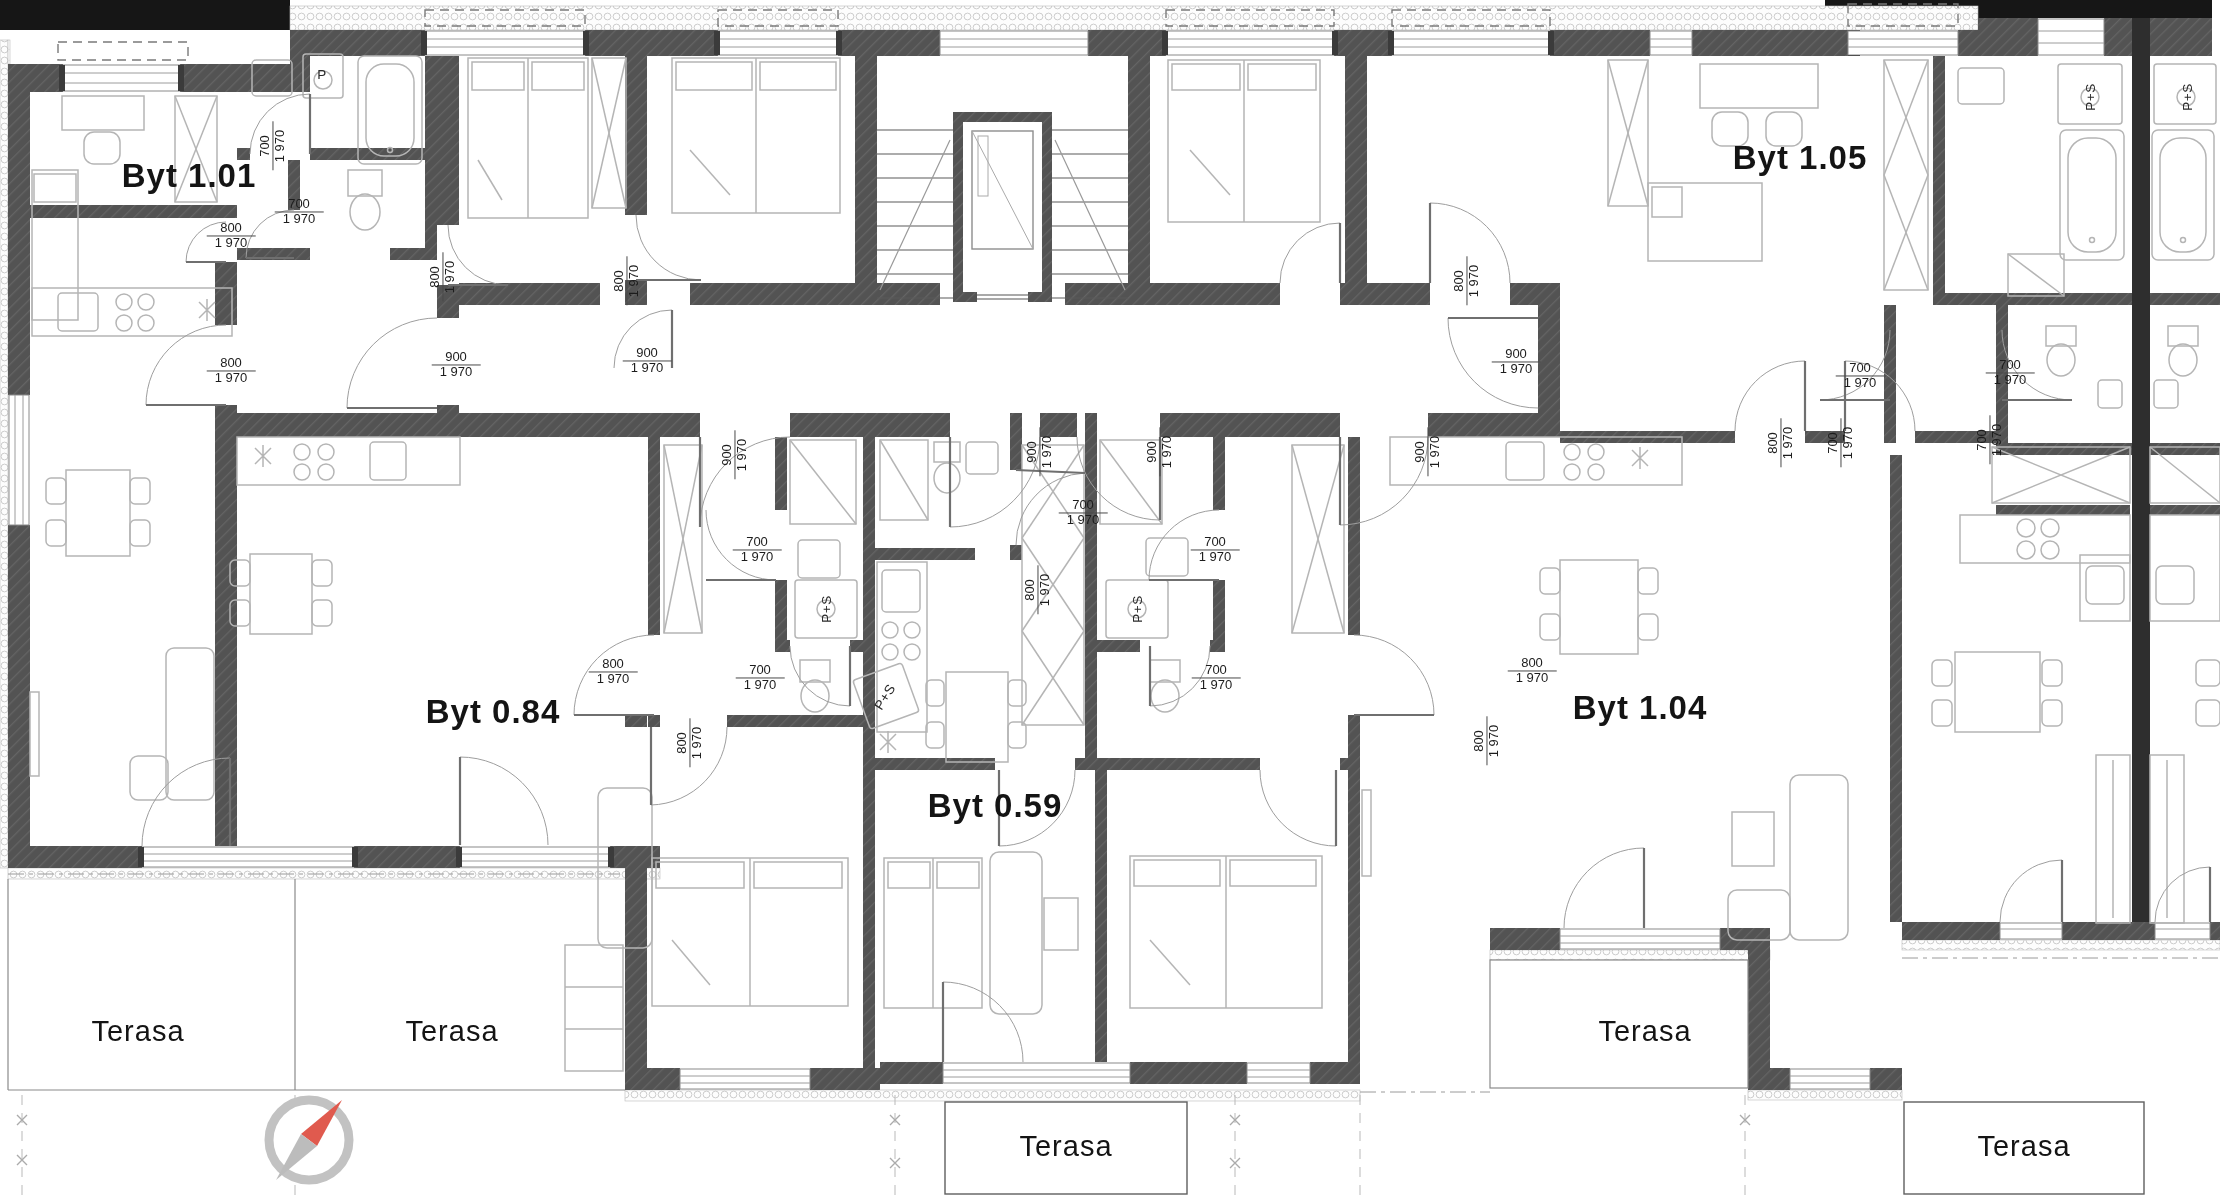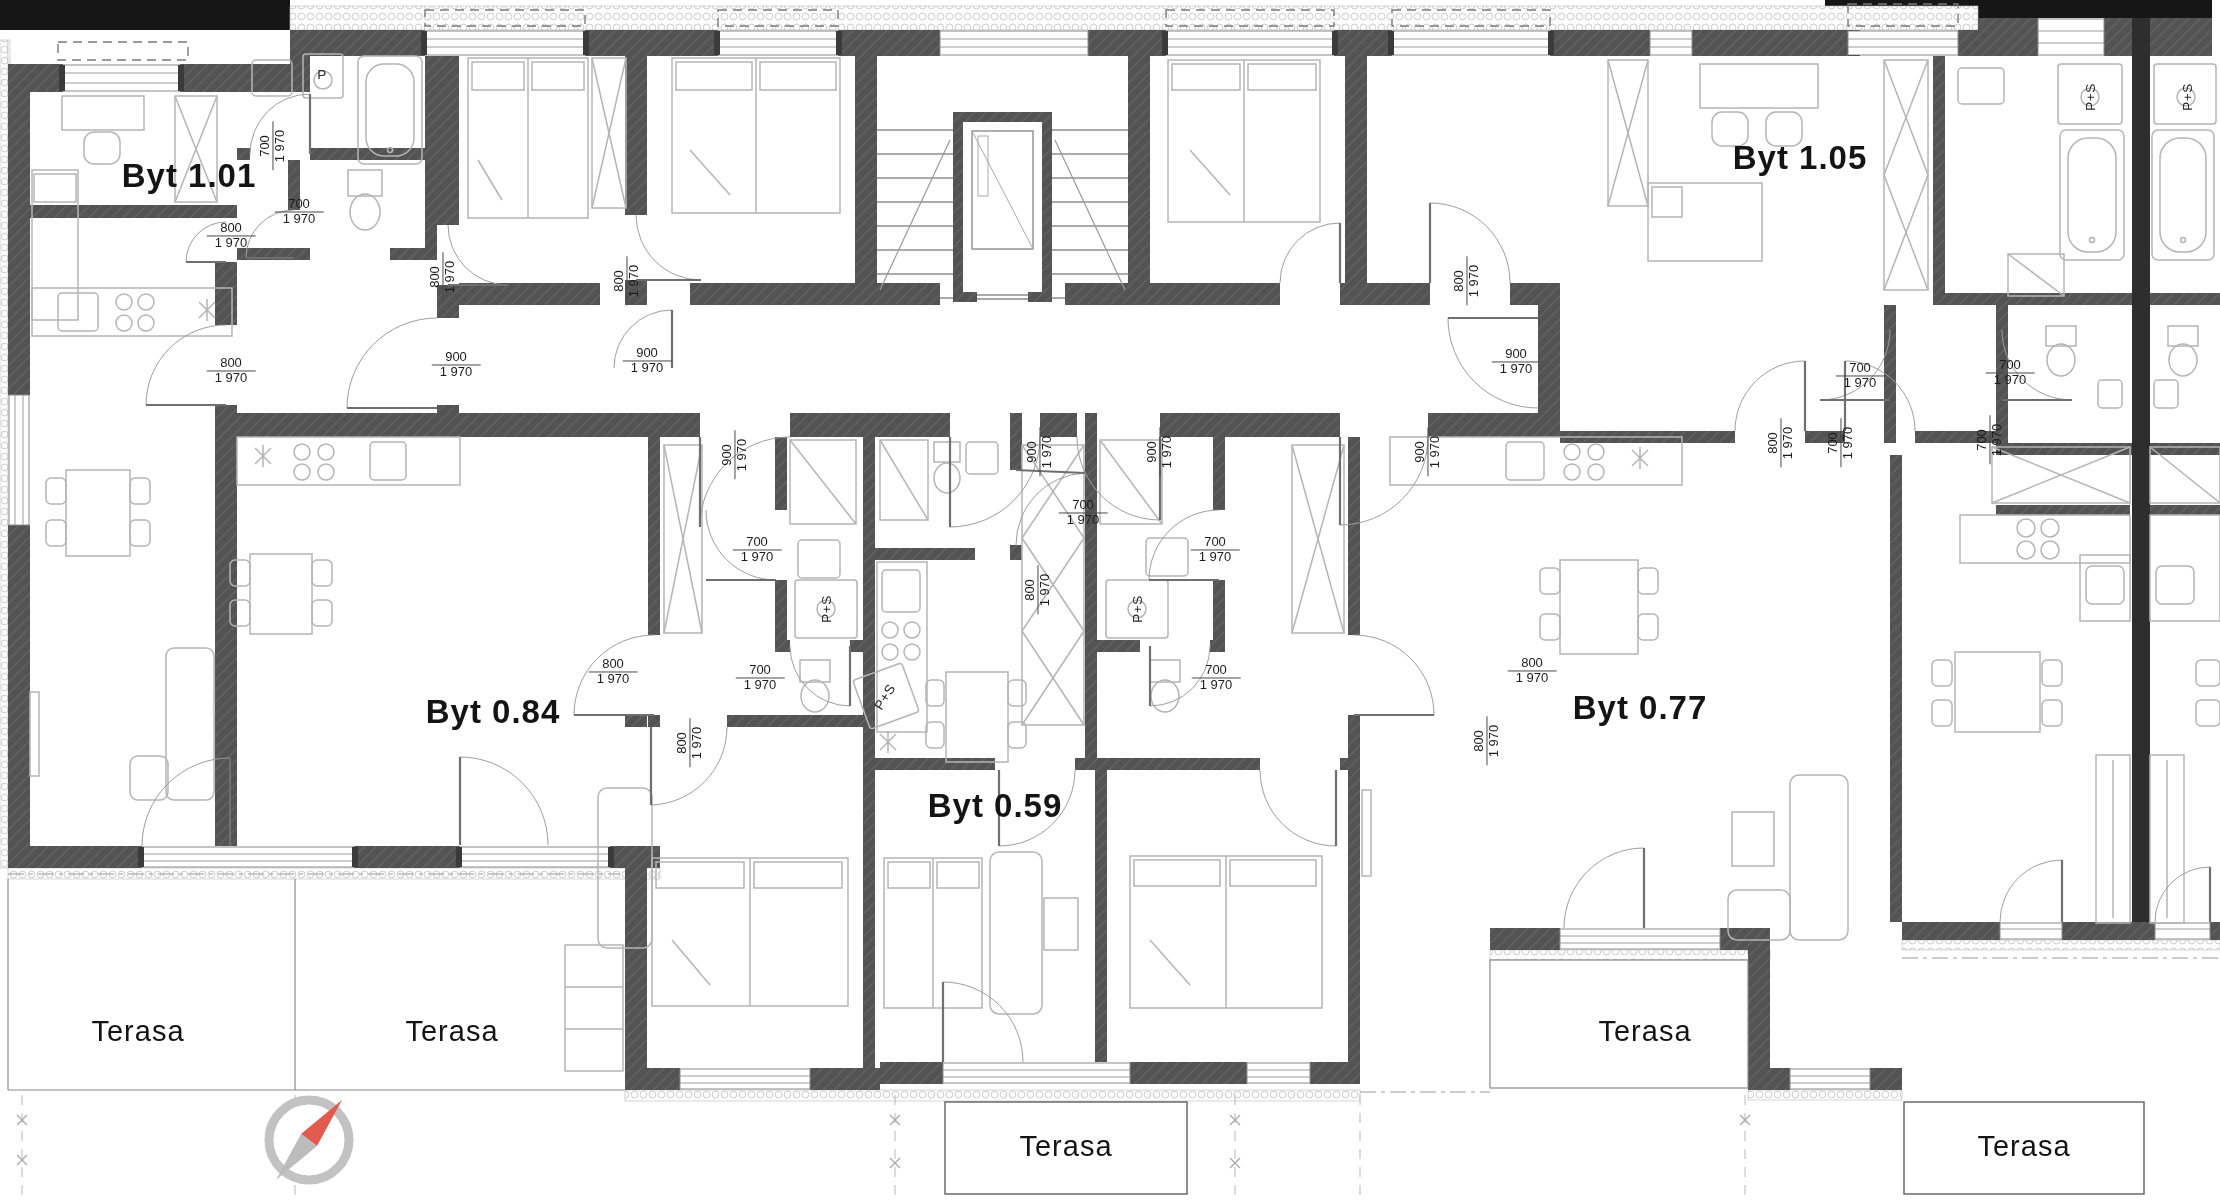--- a/index.html
+++ b/index.html
@@ -642,21 +642,21 @@
 <div class="lbl apt-label" style="left: 153px; top: 176px; margin-left: 36px;">
     <span>Byt 1.01</span>
   </div>
     <div class="lbl apt-label" style="left: 493px; top: 712px;">
     <span>Byt 0.84</span>
   </div>
     <div class="lbl apt-label" style="left: 995px; top: 806px;">
     <span>Byt 0.59</span>
   </div>
     <div class="lbl apt-label" style="left: 1640px; top: 708px;">
-    <span>Byt 0.77</span>
+    <span>Byt 1.04</span>
   </div>
     <div class="lbl apt-label" style="left: 1800px; top: 158px;">
     <span>Byt 1.05</span>
   </div>
 
 <div class="lbl ter-label" style="left: 138px; top: 1031px;">
     <span>Terasa</span>
   </div>
     <div class="lbl ter-label" style="left: 452px; top: 1031px;">
     <span>Terasa</span>

